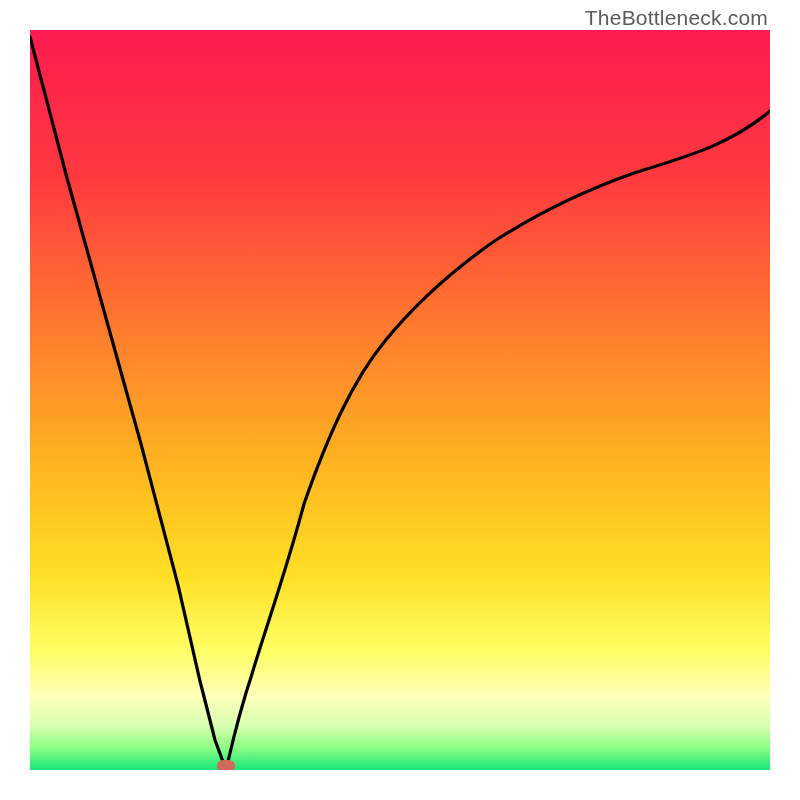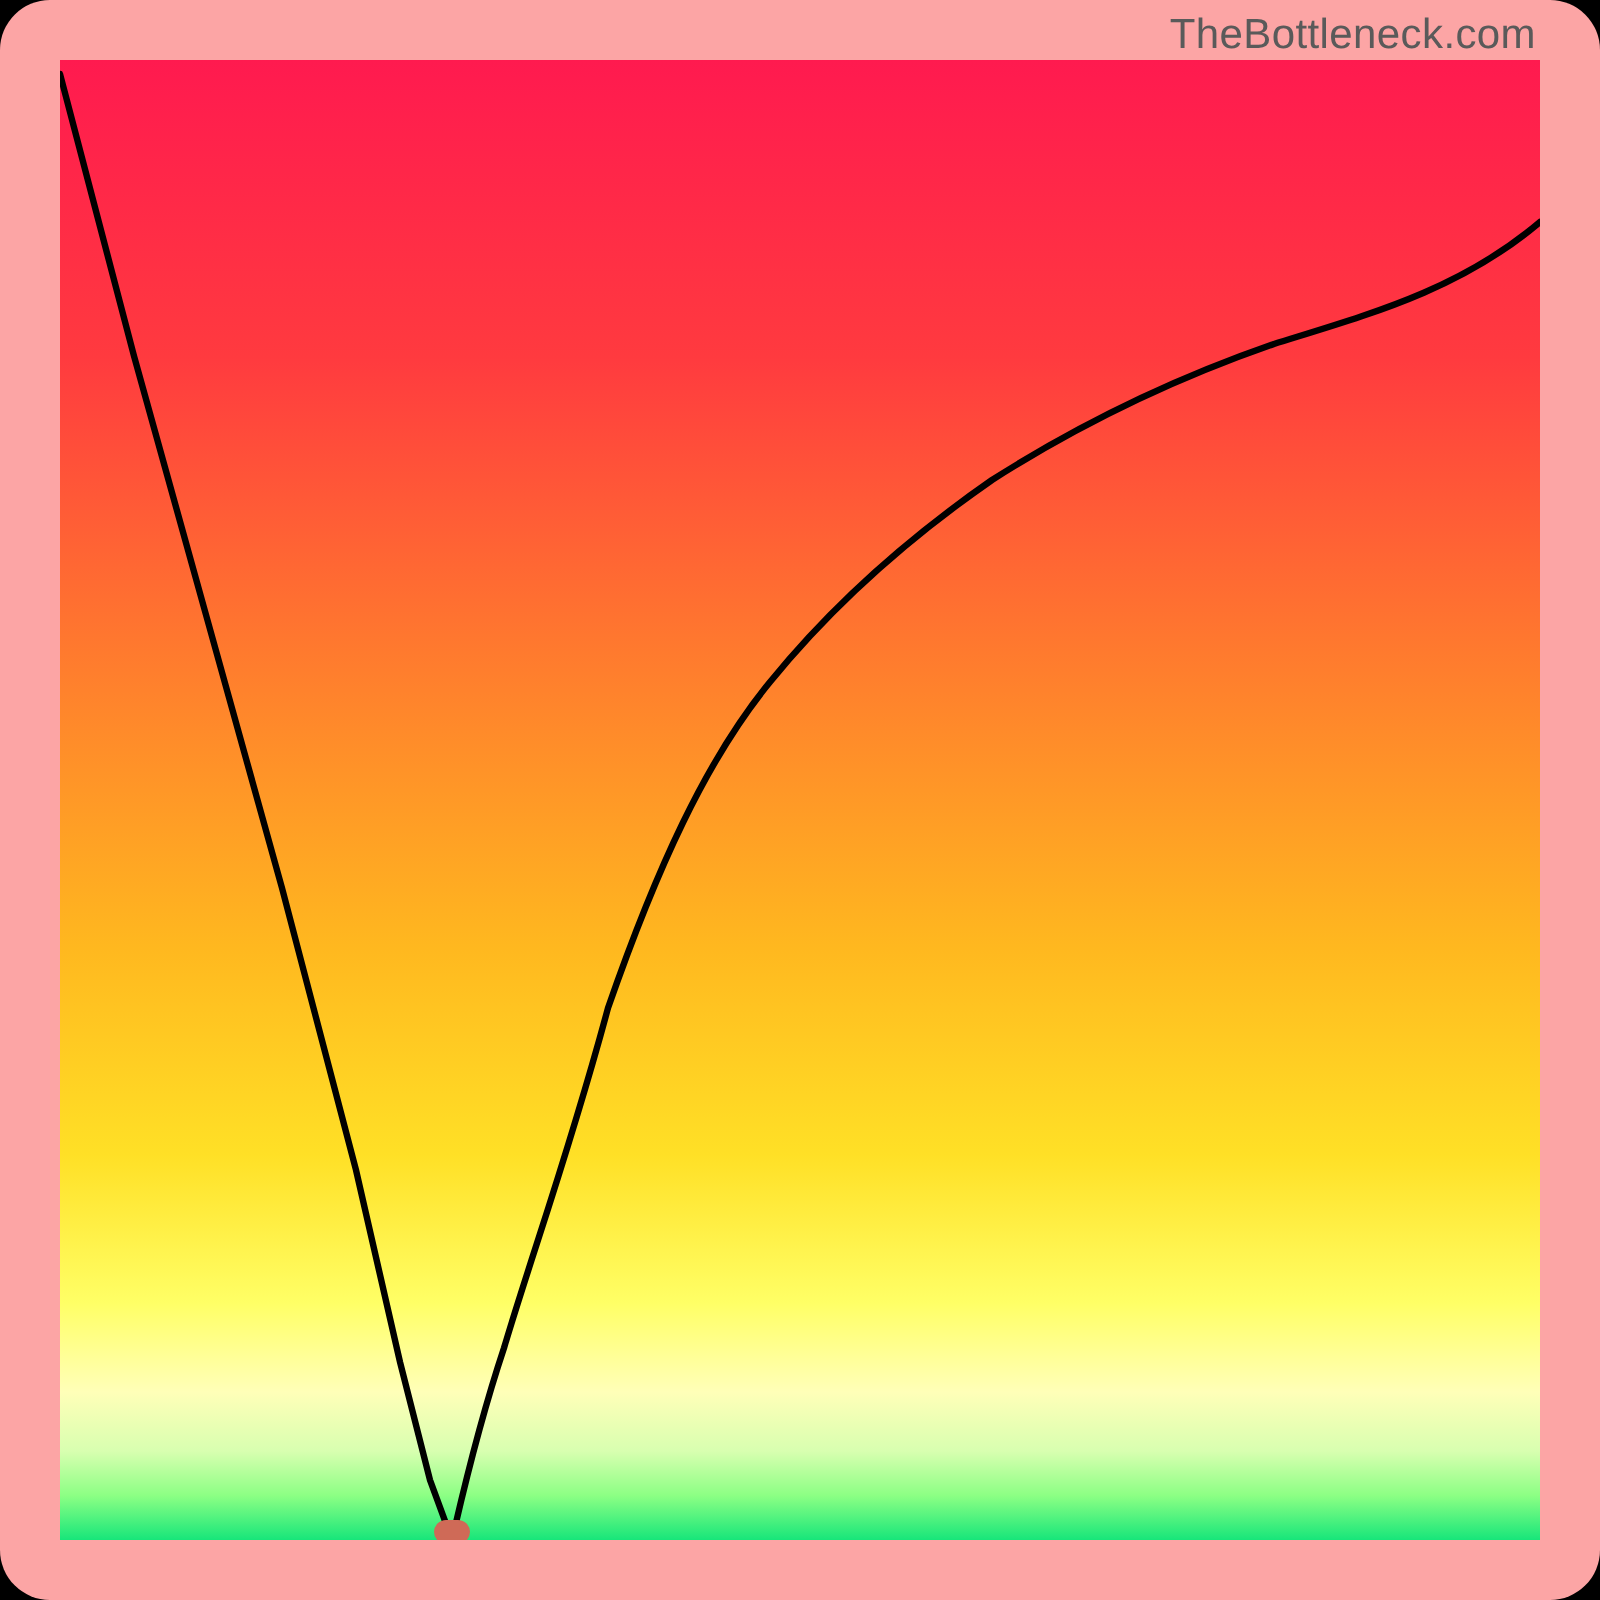--- a/index.html
+++ b/index.html
@@ -8,22 +8,21 @@
     width: 800px;
     height: 800px;
     background: #000;
     overflow: hidden;
     font-family: Arial, Helvetica, sans-serif;
   }
   .frame {
     position: relative;
     width: 800px;
     height: 800px;
-    background: #fca5a5;
-    border-radius: 25px;
+    background: #ffffff;
   }
   .plot-area {
     position: absolute;
     left: 30px;
     top: 30px;
     width: 740px;
     height: 740px;
     overflow: hidden;
   }
   .gradient-bg {

